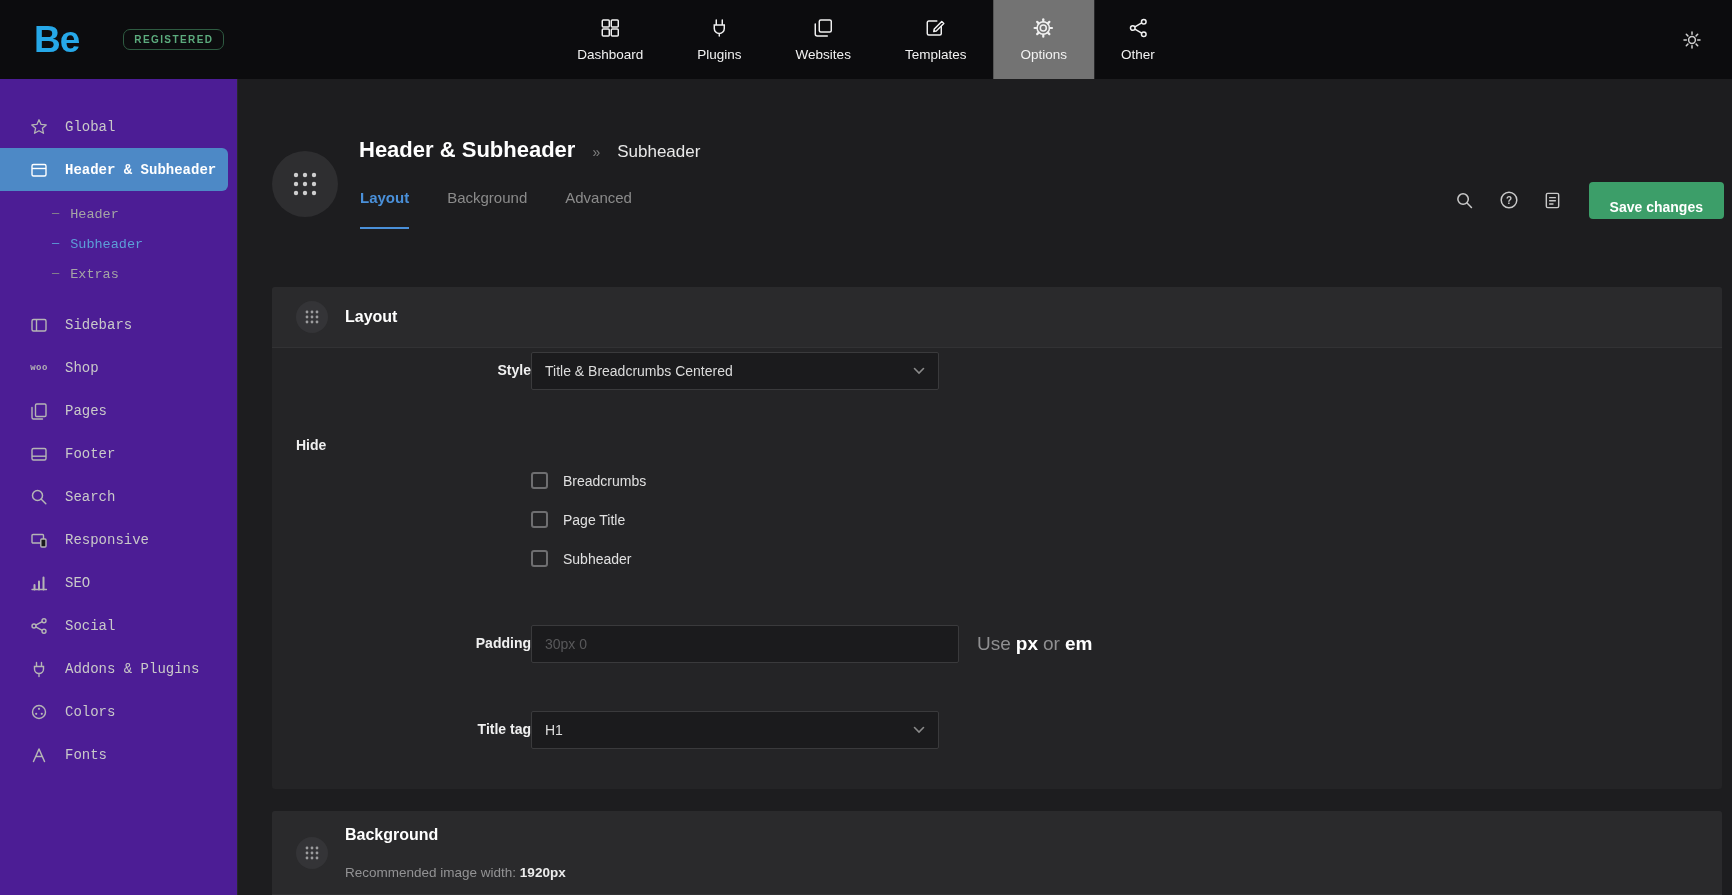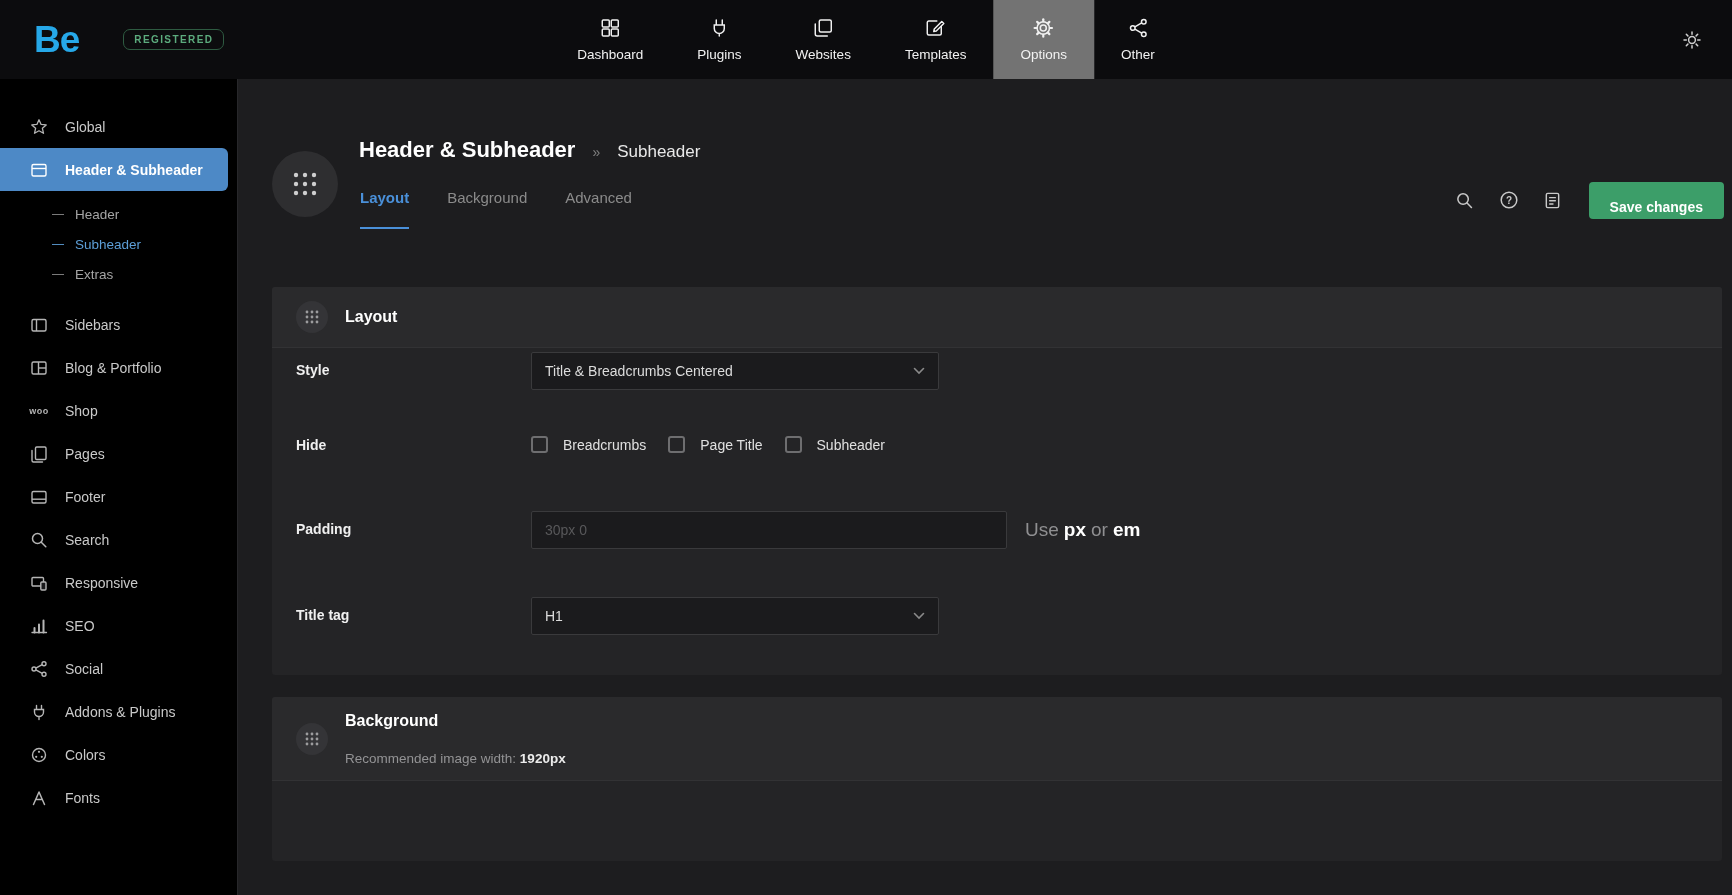--- a/index.html
+++ b/index.html
@@ -15,21 +15,21 @@
   .topbar{position:absolute;top:0;left:0;right:0;height:79px;background:#0c0c0e;display:flex;align-items:center;z-index:5;}
   .logo{font-size:37px;font-weight:bold;color:#26a8e8;margin-left:34px;letter-spacing:-1px;line-height:1;}
   .badge{margin-left:44px;font-size:10px;font-weight:bold;letter-spacing:1.4px;color:#5cab7d;border:1px solid #2e5b41;padding:4px 10px;border-radius:7px;}
   .topnav{position:absolute;left:50%;transform:translateX(-50%);height:100%;display:flex;align-items:center;}
   .nav-item{height:100%;display:flex;flex-direction:column;align-items:center;justify-content:center;gap:8px;padding:0 27px;color:#f2f2f2;font-size:13.5px;cursor:pointer;white-space:nowrap;}
   .nav-item.active{background:#737373;}
   .nav-item .nicon{height:22px;display:flex;align-items:center;}
   .theme-toggle{position:absolute;right:30px;top:50%;transform:translateY(-50%);cursor:pointer;display:flex;}
 
   
-  .sidebar{position:absolute;top:79px;left:0;bottom:0;width:238px;background:#000000;border-right:1px solid #27272a;padding-top:26px;box-sizing:border-box;}
+  .sidebar{position:absolute;top:79px;left:0;bottom:0;width:238px;background:#4c1d95;border-right:1px solid #27272a;padding-top:26px;box-sizing:border-box;font-family:Liberation Mono, monospace;}
   .side-item{height:43px;display:flex;align-items:center;gap:17px;padding-left:30px;color:#c9c9c9;font-size:14px;cursor:pointer;}
   .side-item .sicon{width:18px;height:18px;flex:none;display:flex;align-items:center;justify-content:center;}
   .side-item.active{background:#4d89c6;color:#fff;border-radius:0 6px 6px 0;margin-right:9px;font-weight:bold;}
   .sub-list{padding:8px 0 14px;}
   .sub-item{height:30px;display:flex;align-items:center;padding-left:52px;color:#a5a5a5;font-size:13.5px;cursor:pointer;}
   .sub-item .dash{color:#8a8a8a;margin-right:11px;font-size:12px;}
   .sub-item.active{color:#5d9fd8;}
   .sub-item.active .dash{color:#5d9fd8;}
   .woo-txt{font-size:9px;font-weight:bold;color:#b5b5b5;letter-spacing:.5px;}
 
@@ -52,34 +52,34 @@
   .card{margin:0 10px 22px 33px;background:#242426;border-radius:3px;}
   .card-head{display:flex;align-items:center;gap:17px;padding:14px 24px;background:#2a2a2c;border-bottom:1px solid #323234;border-radius:3px 3px 0 0;}
   .grip{width:32px;height:32px;flex:none;border-radius:50%;background:#343437;display:flex;align-items:center;justify-content:center;cursor:grab;}
   .card-title{font-size:16px;font-weight:bold;color:#fff;line-height:1.25;}
   .card-subtitle{font-size:13.5px;color:#939395;margin-top:20px;}
   .card-subtitle b{color:#ececec;}
   .card-stub{height:80px;}
 
   .row{display:flex;padding-left:24px;padding-right:24px;}
   .row-label{width:235px;flex:none;font-size:14px;font-weight:bold;color:#f0f0f0;}
-  .pt10{padding-top:10px;}
+  .pt10{padding-top:10px;text-align:right;}
   .row-style{padding-top:4px;padding-bottom:30px;}
   .row-hide{padding-top:16px;padding-bottom:0;}
   .row-padding{padding-top:58px;padding-bottom:0;}
   .row-titletag{padding-top:48px;padding-bottom:40px;}
 
   .select{width:408px;height:38px;box-sizing:border-box;background:#1b1b1d;border:1px solid #3a3a3c;border-radius:2px;display:flex;align-items:center;justify-content:space-between;padding:0 13px;color:#dcdcdc;font-size:14px;cursor:pointer;}
-  .text-input{width:476px;height:38px;box-sizing:border-box;background:#1b1b1d;border:1px solid #3a3a3c;border-radius:2px;padding:0 13px;color:#dcdcdc;font-size:14px;font-family:"Liberation Sans",sans-serif;outline:none;}
+  .text-input{width:428px;height:38px;box-sizing:border-box;background:#1b1b1d;border:1px solid #3a3a3c;border-radius:2px;padding:0 13px;color:#dcdcdc;font-size:14px;font-family:"Liberation Sans",sans-serif;outline:none;}
   .text-input::placeholder{color:#58585a;}
   .field-with-help{display:flex;align-items:center;gap:18px;}
   .unit-help{display:flex;align-items:center;gap:5px;font-size:19px;color:#8f8f91;}
   .unit-help b{color:#fff;}
 
-  .check-list{display:flex;flex-direction:row;gap:22px;}
+  .check-list{display:flex;flex-direction:column;gap:22px;margin-top:36px;}
   .check-row{display:flex;align-items:center;gap:15px;cursor:pointer;}
   .checkbox{width:17px;height:17px;box-sizing:border-box;border:2px solid #6e6e70;border-radius:3px;background:transparent;flex:none;}
   .check-label{font-size:14px;color:#e0e0e0;}
 
   svg{display:block;}
 </style>
 </head>
 <body>
 
 <div class="app">
@@ -216,30 +216,20 @@
     <div class="side-item">
       <span class="sicon">
         <svg viewBox="0 0 18 18" width="18" height="18" fill="none" stroke="#b5b5b5" stroke-width="1.4">
           <rect x="2" y="3.5" width="14" height="11.5" rx="1.5"></rect>
             <line x1="6.5" y1="3.5" x2="6.5" y2="15"></line>
         </svg>
       </span>
       <span>Sidebars</span>
     </div>
 
-    <div class="side-item">
-      <span class="sicon">
-        <svg viewBox="0 0 18 18" width="18" height="18" fill="none" stroke="#b5b5b5" stroke-width="1.4">
-          <rect x="2" y="3" width="14" height="12" rx="1.5"></rect>
-            <line x1="8.5" y1="3" x2="8.5" y2="15"></line>
-            <line x1="8.5" y1="9" x2="16" y2="9"></line>
-        </svg>
-      </span>
-      <span>Blog &amp; Portfolio</span>
-    </div>
 
     <div class="side-item">
       <span class="sicon">
         <span class="woo-txt">woo</span>
       </span>
       <span>Shop</span>
     </div>
 
     <div class="side-item">
       <span class="sicon">

